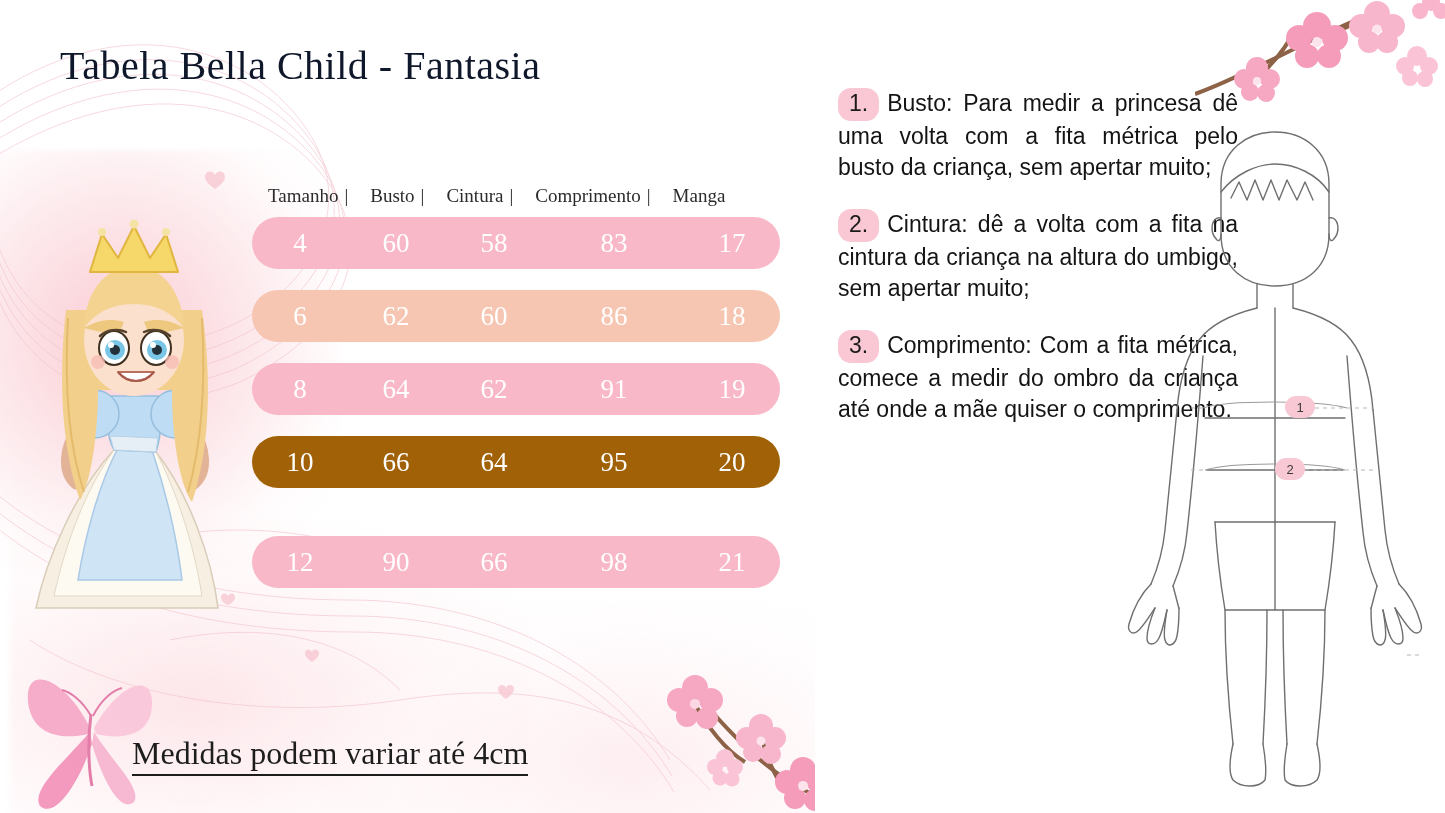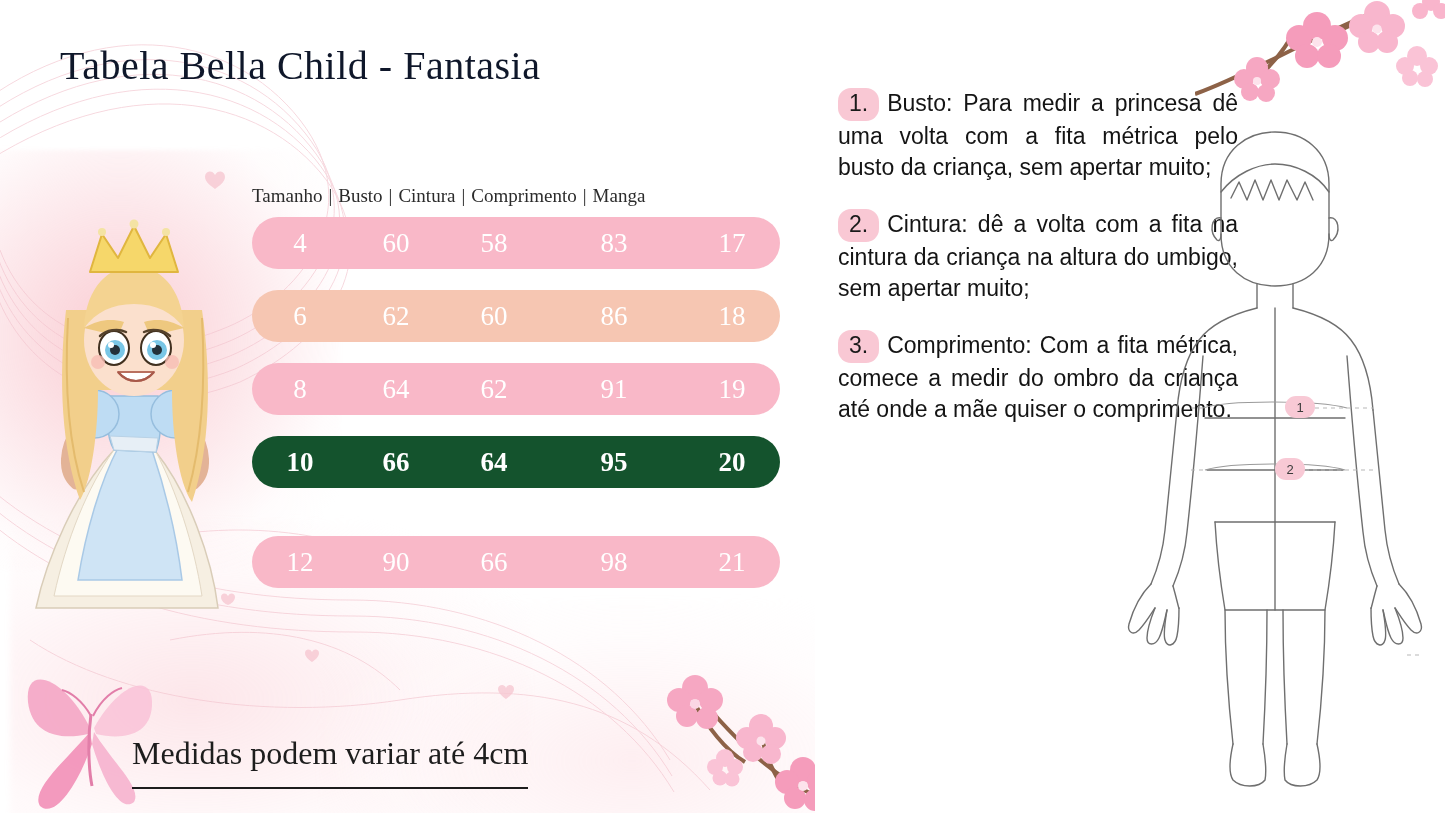--- a/index.html
+++ b/index.html
@@ -82,21 +82,21 @@
   .table-head {
     font-family: "Liberation Serif", serif;
     font-size: 19px;
     color: #2b2b2b;
     display: flex;
     align-items: baseline;
     justify-content: flex-start;
     white-space: nowrap;
     padding-bottom: 10px;
   }
-  .table-head .hcell { display: inline-block; }
+  .table-head .hcell { display: inline-block; margin-left: 16px; }
   .table-head .sep { display: inline-block; padding: 0 6px; color: #2b2b2b; }
 
   .row {
     display: flex;
     align-items: center;
     height: 52px;
     border-radius: 26px;
     margin-bottom: 21px;
     color: #ffffff;
     font-family: "Liberation Serif", serif;
@@ -110,21 +110,21 @@
   .c-sleeve { width: 96px; }
 
   .note {
     position: absolute;
     left: 132px;
     top: 735px;
     font-family: "Liberation Serif", serif;
     font-size: 32px;
     color: #1d1d1d;
     border-bottom: 2px solid #1d1d1d;
-    padding-bottom: 15px;
+    padding-bottom: 2px;
     white-space: nowrap;
   }
 
   
   .right-panel {
     position: absolute;
     left: 815px; top: 0;
     width: 630px; height: 813px;
   }
   .instructions {
@@ -347,21 +347,21 @@
         <span class="cell c-length">86</span>
         <span class="cell c-sleeve">18</span>
       </div>
       <div class="row" style="background: rgb(249, 184, 200);">
         <span class="cell c-size">8</span>
         <span class="cell c-bust">64</span>
         <span class="cell c-waist">62</span>
         <span class="cell c-length">91</span>
         <span class="cell c-sleeve">19</span>
       </div>
-      <div class="row" style="background: #14532d; font-weight: bold;">
+      <div class="row" style="background: #a16207;">
         <span class="cell c-size">10</span>
         <span class="cell c-bust">66</span>
         <span class="cell c-waist">64</span>
         <span class="cell c-length">95</span>
         <span class="cell c-sleeve">20</span>
       </div>
       <div class="row" style="background: rgb(249, 184, 200); margin-top: 48px;">
         <span class="cell c-size">12</span>
         <span class="cell c-bust">90</span>
         <span class="cell c-waist">66</span>

